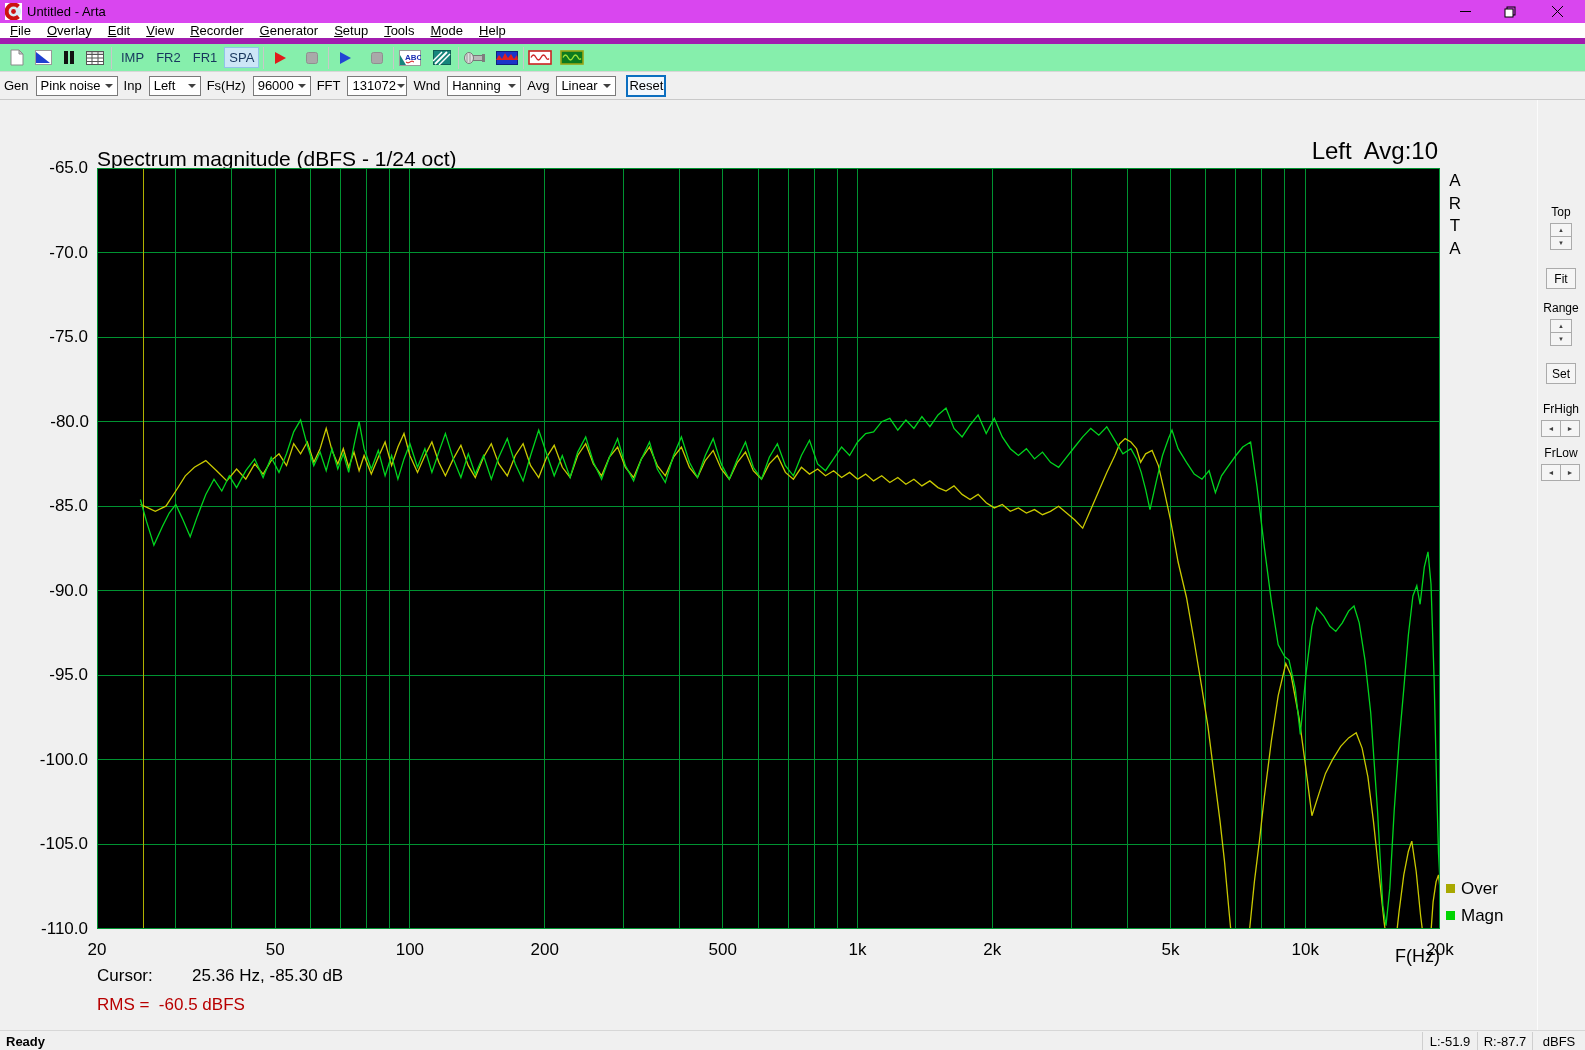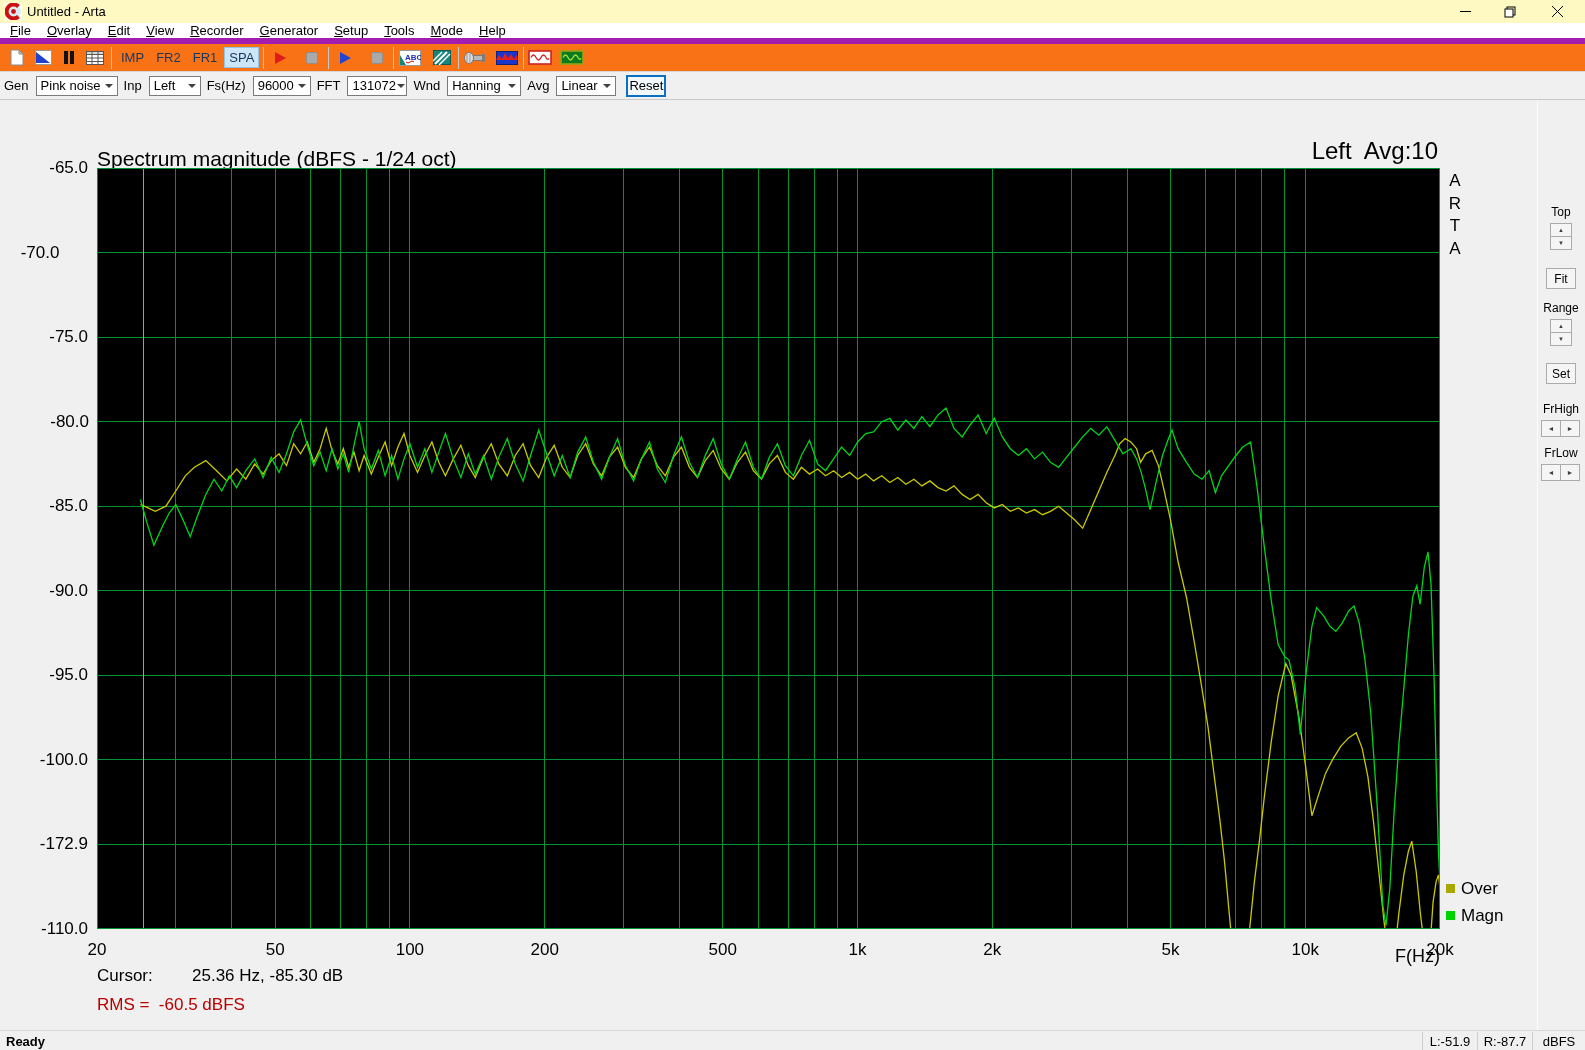--- a/index.html
+++ b/index.html
@@ -1,34 +1,34 @@
 <!DOCTYPE html>
 <html><head>
 <meta charset="utf-8">
 <style>
   * { margin:0; padding:0; box-sizing:border-box; }
   html,body { width:1585px; height:1050px; overflow:hidden;
     font-family:"Liberation Sans", sans-serif; background:#f0f0f0; }
 
   
-  #titlebar { position:relative; height:23px; background:#fef9c3; }
+  #titlebar { position:relative; height:23px; background:#d946ef; }
   #app-icon { position:absolute; left:5px; top:3px; width:17px; height:17px; }
   #title-text { position:absolute; left:27px; top:4px; font-size:13px; color:#000; }
   .winbtn { position:absolute; top:2px; width:30px; height:19px; display:flex;
     align-items:center; justify-content:center; }
   #btn-min { left:1450px; } #btn-restore { left:1495px; } #btn-close { left:1542px; }
 
   
   #menubar { height:21px; background:#ffffff; display:flex; align-items:center;
     padding-left:2px; border-bottom:6px solid #a21caf; }
   .menu-item { font-size:13px; color:#000; padding:2px 8px; }
   .menu-item u { text-decoration:underline; }
 
   
-  #toolbar { height:28px; background:#f97316; border-bottom:1px solid #d7d7d7;
+  #toolbar { height:28px; background:#86efac; border-bottom:1px solid #d7d7d7;
     display:flex; align-items:center; }
   .tb-icon { width:26px; height:24px; display:flex; align-items:center; justify-content:center; }
   .tb-sep { width:1px; height:22px; background:#c8c8c8; margin:0 3px; }
   .tb-mode { font-size:13px; color:#17365d; padding:3px 5px; margin:0 1px; }
   .tb-mode.active { background:#cde6f7; border:1px solid #90c4e8; padding:2px 4px; }
 
   
   #controlbar { height:28px; background:#f0f0f0; border-bottom:1px solid #c9c9c9;
     display:flex; align-items:center; font-size:13px; color:#000; }
   .ctl-label { margin:0 7px 0 6px; }
@@ -321,28 +321,28 @@
 
   <div id="arta-watermark">
       <div class="watermark" style="top: 70px;">A</div>
       <div class="watermark" style="top: 92.5px;">R</div>
       <div class="watermark" style="top: 115px;">T</div>
       <div class="watermark" style="top: 137.5px;">A</div>
     </div>
 
   <div id="yticks">
       <div class="ytick" style="left: 26px; top: 58px;">-65.0</div>
-      <div class="ytick" style="left: 9px; top: 142.556px; text-align: center;">-70.0</div>
+      <div class="ytick" style="left: 26px; top: 142.556px;">-70.0</div>
       <div class="ytick" style="left: 26px; top: 227.111px;">-75.0</div>
       <div class="ytick" style="left: 27px; top: 311.667px;">-80.0</div>
       <div class="ytick" style="left: 26px; top: 396.222px;">-85.0</div>
       <div class="ytick" style="left: 26px; top: 480.778px;">-90.0</div>
       <div class="ytick" style="left: 26px; top: 565.333px;">-95.0</div>
       <div class="ytick" style="left: 26px; top: 649.889px;">-100.0</div>
-      <div class="ytick" style="left: 26px; top: 734.444px;">-172.9</div>
+      <div class="ytick" style="left: 26px; top: 734.444px;">-105.0</div>
       <div class="ytick" style="left: 26px; top: 819px;">-110.0</div>
     </div>
   <div id="xticks">
       <div class="xtick" style="left: 65px; top: 840px;">20</div>
       <div class="xtick" style="left: 243.144px; top: 840px;">50</div>
       <div class="xtick" style="left: 377.906px; top: 840px;">100</div>
       <div class="xtick" style="left: 512.667px; top: 840px;">200</div>
       <div class="xtick" style="left: 690.811px; top: 840px;">500</div>
       <div class="xtick" style="left: 825.572px; top: 840px;">1k</div>
       <div class="xtick" style="left: 960.333px; top: 840px;">2k</div>

